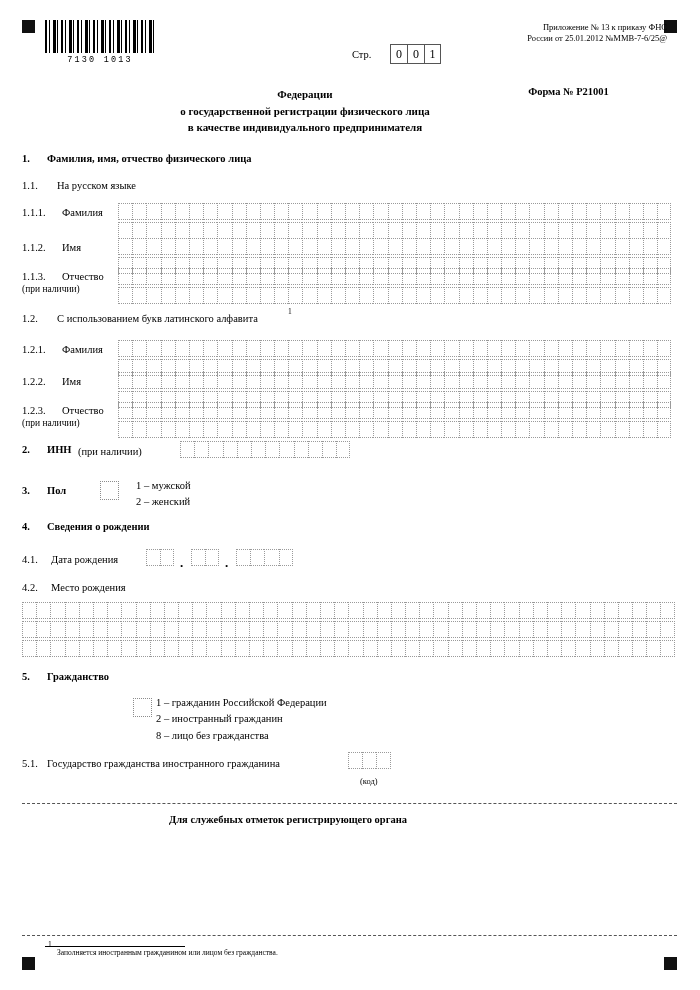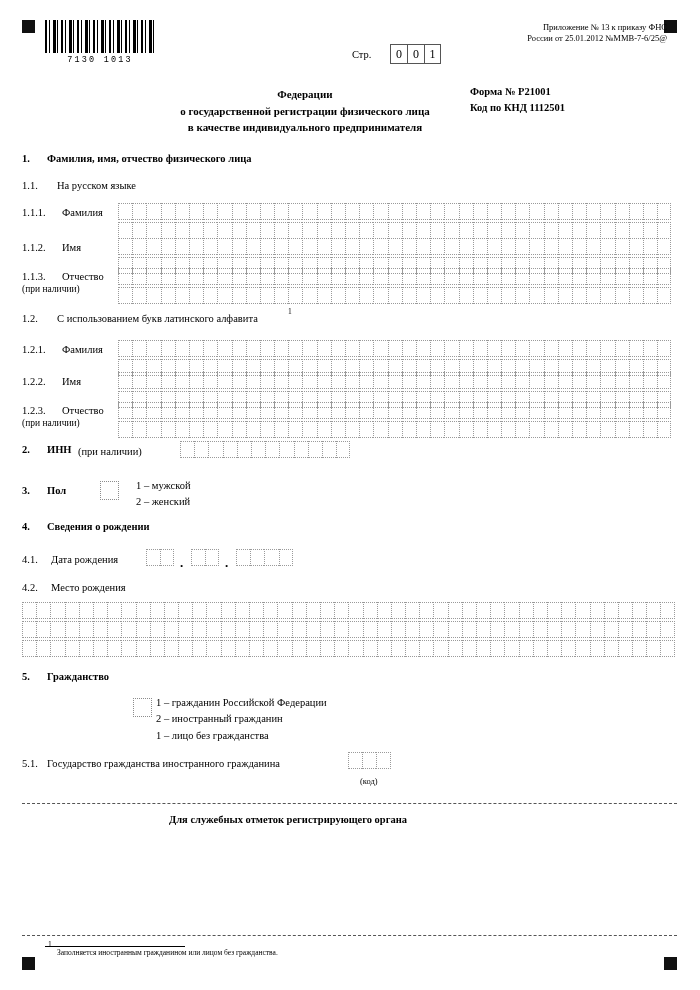--- a/index.html
+++ b/index.html
@@ -94,21 +94,21 @@
   }
   .cell:last-child { border-right: 1px dotted #777; }
   .page-cells .cell { border: 1px solid #555; border-right: none; }
   .page-cells .cell:last-child { border-right: 1px solid #555; }
 
   .form-code {
     position: absolute;
     left: 470px;
     top: 84px;
     width: 197px;
-    text-align: left;
+    text-align: center;
     font-size: 10.5px;
     font-weight: bold;
     line-height: 1.5;
   }
 
   .doc-title {
     position: absolute;
     left: 150px;
     top: 86px;
     width: 310px;
@@ -230,21 +230,20 @@
   </div>
 
   <div class="doc-title">
     <div>Федерации</div>
     <div>о государственной регистрации физического лица</div>
     <div>в качестве индивидуального предпринимателя</div>
   </div>
 
   <div class="form-code">
     <div>Форма № Р21001</div>
-    <div>Код по КНД 1112501</div>
   </div>
 
   <div class="sec-num" style="left:22px; top:153px;">1.</div>
   <div class="sec-title" style="left:47px; top:153px;">Фамилия, имя, отчество физического лица</div>
 
   <div class="lbl" style="left:22px; top:179px;">1.1.</div>
   <div class="lbl" style="left:57px; top:179px; font-weight:normal;">На русском языке</div>
 
   <div class="lbl" style="left:22px; top:206px;">1.1.1.</div>
   <div class="lbl" style="left:62px; top:206px;">Фамилия</div>
@@ -957,21 +956,21 @@
       <div class="c"></div>
       <div class="c"></div>
   </div>
 
   <div class="sec-num" style="left:22px; top:671px;">5.</div>
   <div class="sec-title" style="left:47px; top:671px;">Гражданство</div>
   <div class="singlebox" style="left:133px; top:698px;"></div>
   <div class="optlist" style="left:156px; top:695px;">
     <div>1 – гражданин Российской Федерации</div>
     <div>2 – иностранный гражданин</div>
-    <div>1 – лицо  без гражданства</div>
+    <div>8 – лицо  без гражданства</div>
   </div>
 
   <div class="lbl" style="left:22px; top:757px;">5.1.</div>
   <div class="lbl" style="left:47px; top:757px;">Государство гражданства иностранного гражданина</div>
   <div class="boxrow" style="left:348px; top:752px;">
     <div class="c"></div>
       <div class="c"></div>
       <div class="c"></div>
   </div>
   <div class="lbl" style="left:360px; top:776px; font-size:8.5px;">(код)</div>

